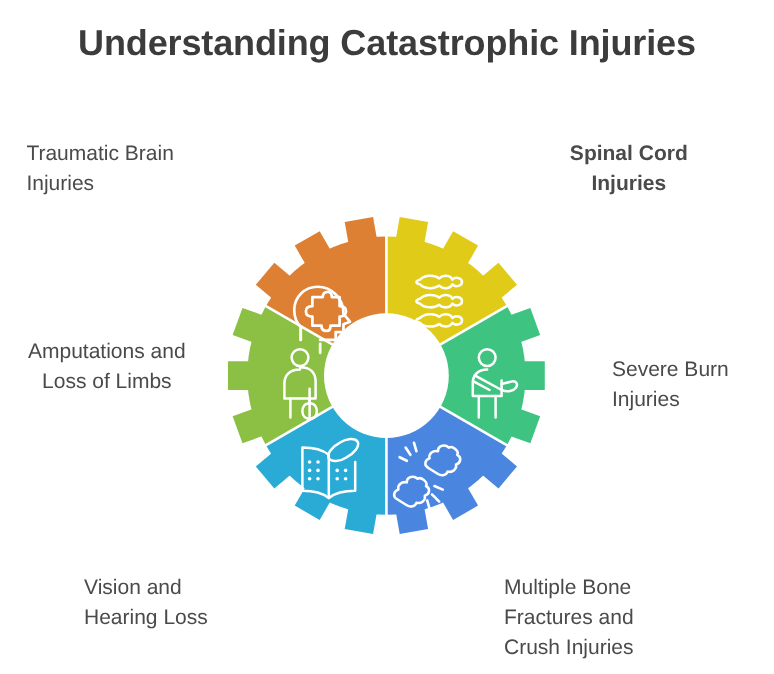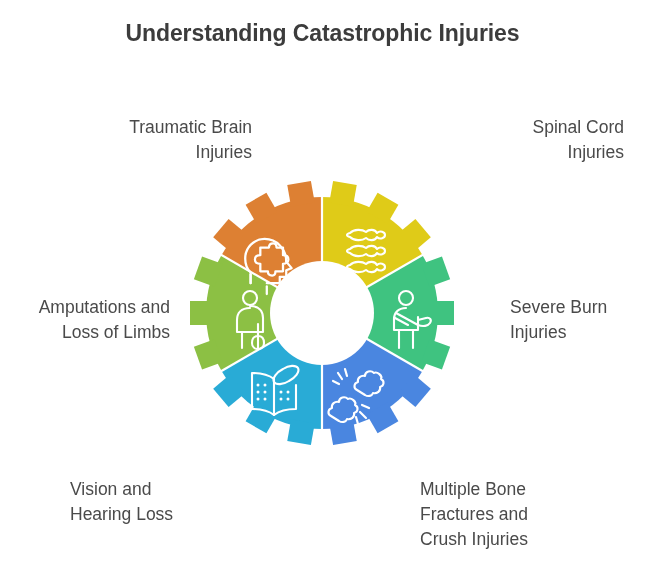--- a/index.html
+++ b/index.html
@@ -7,41 +7,41 @@
     width:645px;height:562px;
     background:#ffffff;
     font-family:"Liberation Sans", sans-serif;
     overflow:hidden;
     position:relative;
   }
   #page-title{
     position:absolute;
     top:20px;left:0;width:645px;
     text-align:center;
-    font-size:23px;
+    font-size:30px;
     font-weight:bold;
     color:#3c3c3c;
     letter-spacing:-0.1px;
   }
   #wheel-wrap{
     position:absolute;
     left:182px;top:173px;
     width:280px;height:280px;
   }
   #wheel-wrap svg{display:block;}
   .label{
     position:absolute;
     font-size:17.5px;
     line-height:25px;
     color:#4a4a4a;
     white-space:pre-line;
   }
-  #label-tbi{ left:32px;  top:115px; width:220px; text-align:right; }
-  #label-spinal{ left:424px; top:115px; width:200px; text-align:right; }
-  #label-amputations{ left:8px; top:295px; width:162px; text-align:right; }
+  #label-tbi{ left:22px;  top:115px; width:220px; text-align:left; }
+  #label-spinal{ left:424px; top:115px; width:200px; text-align:center;font-weight:bold; }
+  #label-amputations{ left:8px; top:280px; width:162px; text-align:center; }
   #label-burn{ left:510px; top:295px; width:200px; text-align:left; }
   #label-vision{ left:70px; top:477px; width:184px; text-align:left; }
   #label-fractures{ left:420px; top:477px; width:200px; text-align:left; }
 </style>
 </head>
 <body>
 
 <div id="page-title">Understanding Catastrophic Injuries</div>
 
 <div id="wheel-wrap">

